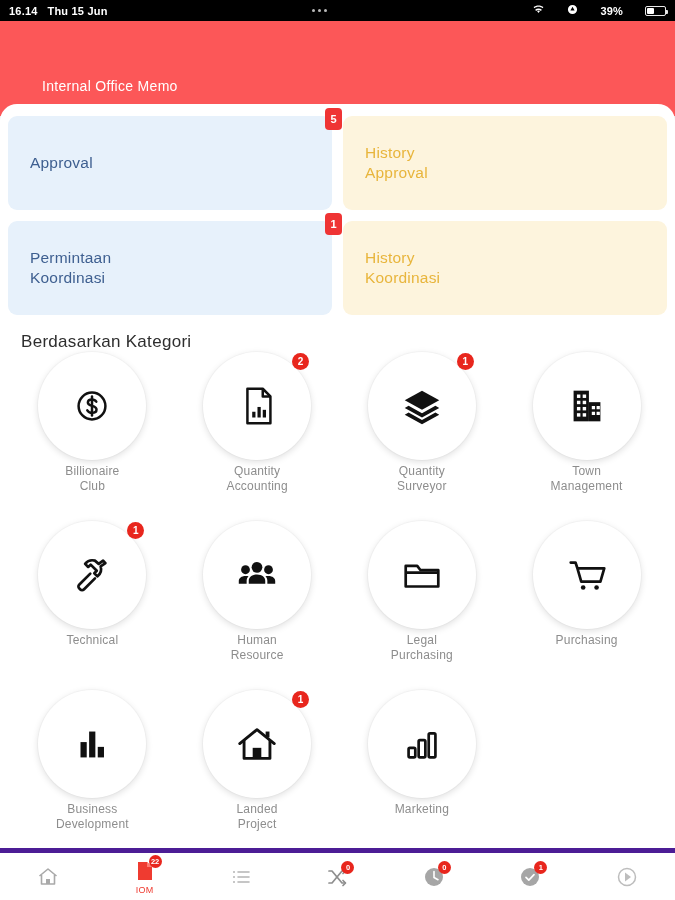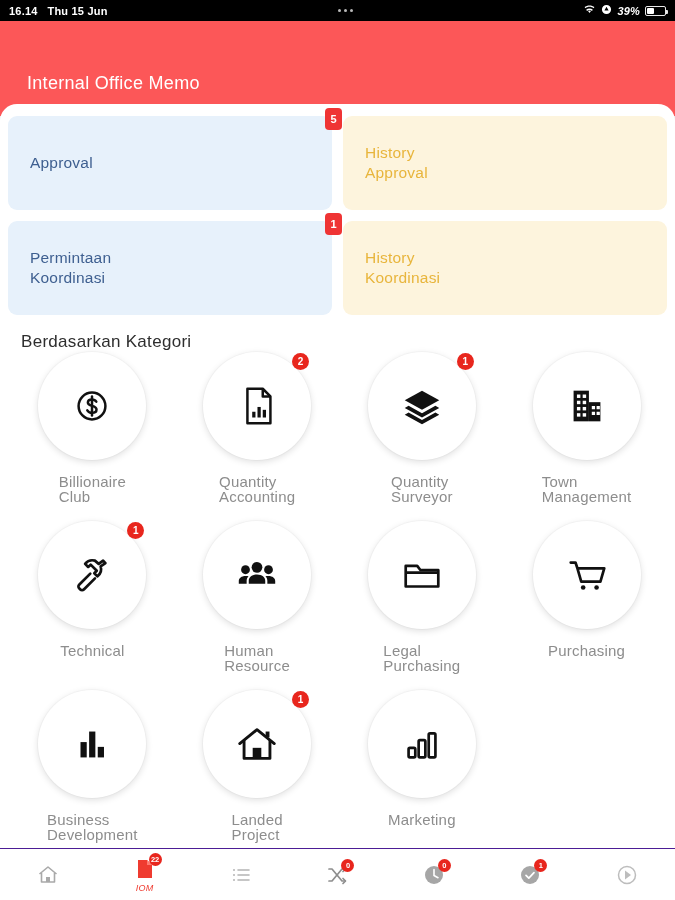--- a/index.html
+++ b/index.html
@@ -14,42 +14,42 @@
   
   .statusbar {
     position: absolute; top: 0; left: 0; width: 675px; height: 21px;
     background: #000000; color: #ffffff;
     display: flex; align-items: center;
     font-size: 11px; font-weight: bold; letter-spacing: .2px;
   }
   .sb-left { display: flex; align-items: center; gap: 10px; padding-left: 9px; }
   .sb-center { flex: 1; display: flex; align-items: center; justify-content: center; gap: 3px; }
   .sb-dot { width: 3px; height: 3px; border-radius: 50%; background: #b9b9b9; }
-  .sb-right { display: flex; align-items: center; gap: 5px; padding-right: 9px; font-style: italic; }
+  .sb-right { display: flex; align-items: center; gap: 22px; padding-right: 9px; }
   .sb-batt {
     width: 21px; height: 10px; border: 1px solid #e8e8e8; border-radius: 2px;
     position: relative; display: inline-block;
   }
   .sb-batt::after {
     content: ""; position: absolute; right: -3px; top: 3px;
     width: 2px; height: 4px; background: #e8e8e8; border-radius: 0 1px 1px 0;
   }
   .sb-batt i {
     position: absolute; left: 1px; top: 1px; bottom: 1px;
     width: 38%; background: #ffffff; border-radius: 1px; display: block;
   }
 
   
   .header {
     position: absolute; top: 21px; left: 0; width: 675px; height: 95px;
     background: #fc5758;
   }
   .header-title {
-    position: absolute; left: 27px; bottom: 22px;
-    color: #ffffff; font-size: 18px; letter-spacing: .3px;
+    position: absolute; left: 42px; bottom: 22px;
+    color: #ffffff; font-size: 14px; letter-spacing: .3px;
   }
 
   
   .sheet {
     position: absolute; top: 104px; left: 0; width: 675px; height: 796px;
     background: #ffffff; border-radius: 17px 17px 0 0;
   }
 
   
   .cards { position: absolute; top: 12px; left: 8px; width: 659px; }
@@ -93,37 +93,37 @@
   .bubble svg { width: 46px; height: 46px; display: block; }
   .cat-badge {
     position: absolute; top: 1px; right: 2px;
     width: 17px; height: 17px; border-radius: 50%;
     background: #e8261d; color: #ffffff;
     font-size: 10px; font-weight: bold;
     display: flex; align-items: center; justify-content: center;
     z-index: 3;
   }
   .cat-label {
-    margin-top: 14px; text-align: left;
-    font-size: 15px; line-height: 15px; color: #8d8d8d; letter-spacing: .2px;
+    margin-top: 4px; text-align: center;
+    font-size: 12px; line-height: 15px; color: #8d8d8d; letter-spacing: .2px;
   }
 
   
   .bottomnav {
     position: absolute; bottom: 0; left: 0; width: 675px; height: 52px;
-    background: #ffffff; border-top: 1px solid #4c1d95;
+    background: #ffffff; border-top: 5px solid #4c1d95;
     display: flex; align-items: center;
   }
   .nav-item {
     flex: 1; height: 52px; position: relative;
     display: flex; flex-direction: column; align-items: center; justify-content: center;
   }
   .nav-icon { position: relative; width: 28px; height: 26px; display: flex; align-items: center; justify-content: center; }
   .nav-icon svg { width: 24px; height: 24px; display: block; }
-  .nav-label { font-size: 9px; color: #ef3b30; margin-top: 1px; letter-spacing: .3px; font-style: italic; }
+  .nav-label { font-size: 9px; color: #ef3b30; margin-top: 1px; letter-spacing: .3px; }
   .nav-badge {
     position: absolute; top: -3px; right: -3px;
     min-width: 13px; height: 13px; padding: 0 2px;
     background: #e8261d; color: #ffffff; border-radius: 7px;
     font-size: 7.5px; font-weight: bold;
     display: flex; align-items: center; justify-content: center;
     z-index: 3;
   }
 </style>
 </head>

